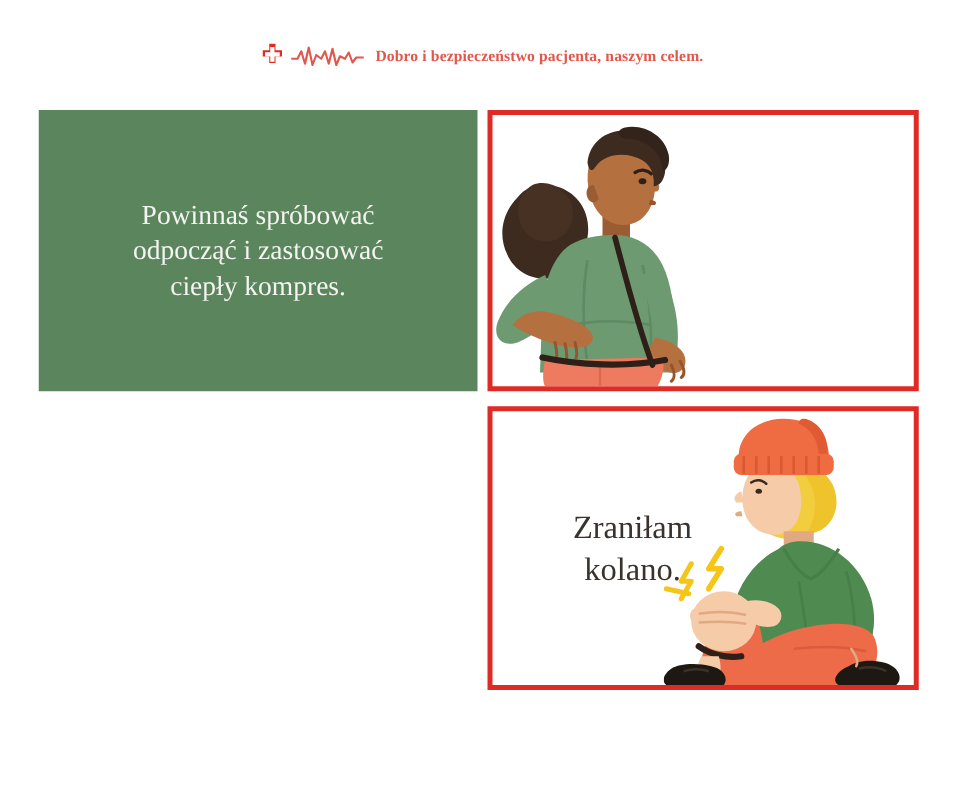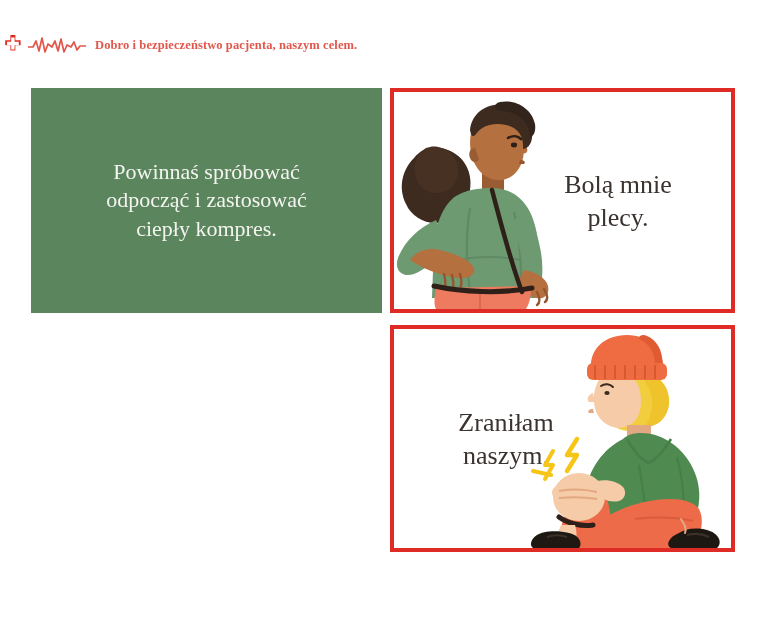--- a/index.html
+++ b/index.html
@@ -17,21 +17,21 @@
 
   
   .header {
     position: absolute;
     left: 0;
     top: 0;
     width: 768px;
     height: 88px;
     display: flex;
     align-items: center;
-    justify-content: flex-start;
+    justify-content: center;
     gap: 9px;
   }
   .brand-logo {
     display: flex;
     align-items: center;
     gap: 2px;
     margin-top: 2px;
   }
   .brand-tagline {
     font-family: "Liberation Serif", serif;
@@ -194,31 +194,29 @@
         <path d="M141 200 C144 206 144 211 141 213" stroke="#96552F" stroke-width="2.4" fill="none" stroke-linecap="round"></path>
         <path d="M148 197 C152 203 152 208 149 210" stroke="#96552F" stroke-width="2.4" fill="none" stroke-linecap="round"></path>
 
         <path d="M40 196 C38 206 38 214 40 217 L130 217 C134 210 136 202 134 194 Z" fill="#EE7B5F"></path>
         <path d="M84 200 C84 208 84 214 84 217" stroke="#DC6A50" stroke-width="2" fill="none"></path>
 
         <path d="M38 194 C66 200 104 202 136 196" stroke="#2E2018" stroke-width="5" fill="none" stroke-linecap="round"></path>
         <path d="M96 98 C104 128 114 168 126 200" stroke="#2E2018" stroke-width="4.5" fill="none" stroke-linecap="round"></path>
       </svg>
 
-      <div class="scene-caption caption-back">Bolą mnie
-plecy.</div>
     </div>
   </div>
 
 
   <div class="panel panel-scene row-bottom">
     <div class="scene-inner">
 
       <div class="scene-caption caption-knee">Zraniłam
-naszym.</div>
+kolano.</div>
 
       <svg class="art art-knee" width="200" height="219" viewBox="0 0 200 219">
 
         <path d="M78 40 C66 52 64 72 72 86 C80 100 98 106 114 100
                  C130 94 138 78 134 62 C130 44 112 32 96 34 C88 35 82 36 78 40 Z" fill="#F2CD3E"></path>
         <path d="M110 44 C128 44 140 58 138 76 C136 90 126 98 114 98
                  C122 86 124 68 116 56 Z" fill="#EFC32B"></path>
 
         <path d="M70 48 C62 58 60 76 68 88 C76 100 92 102 102 94
                  C110 87 112 72 108 58 C104 46 90 38 78 42 C74 43 71 45 70 48 Z" fill="#F5CBA8"></path>

